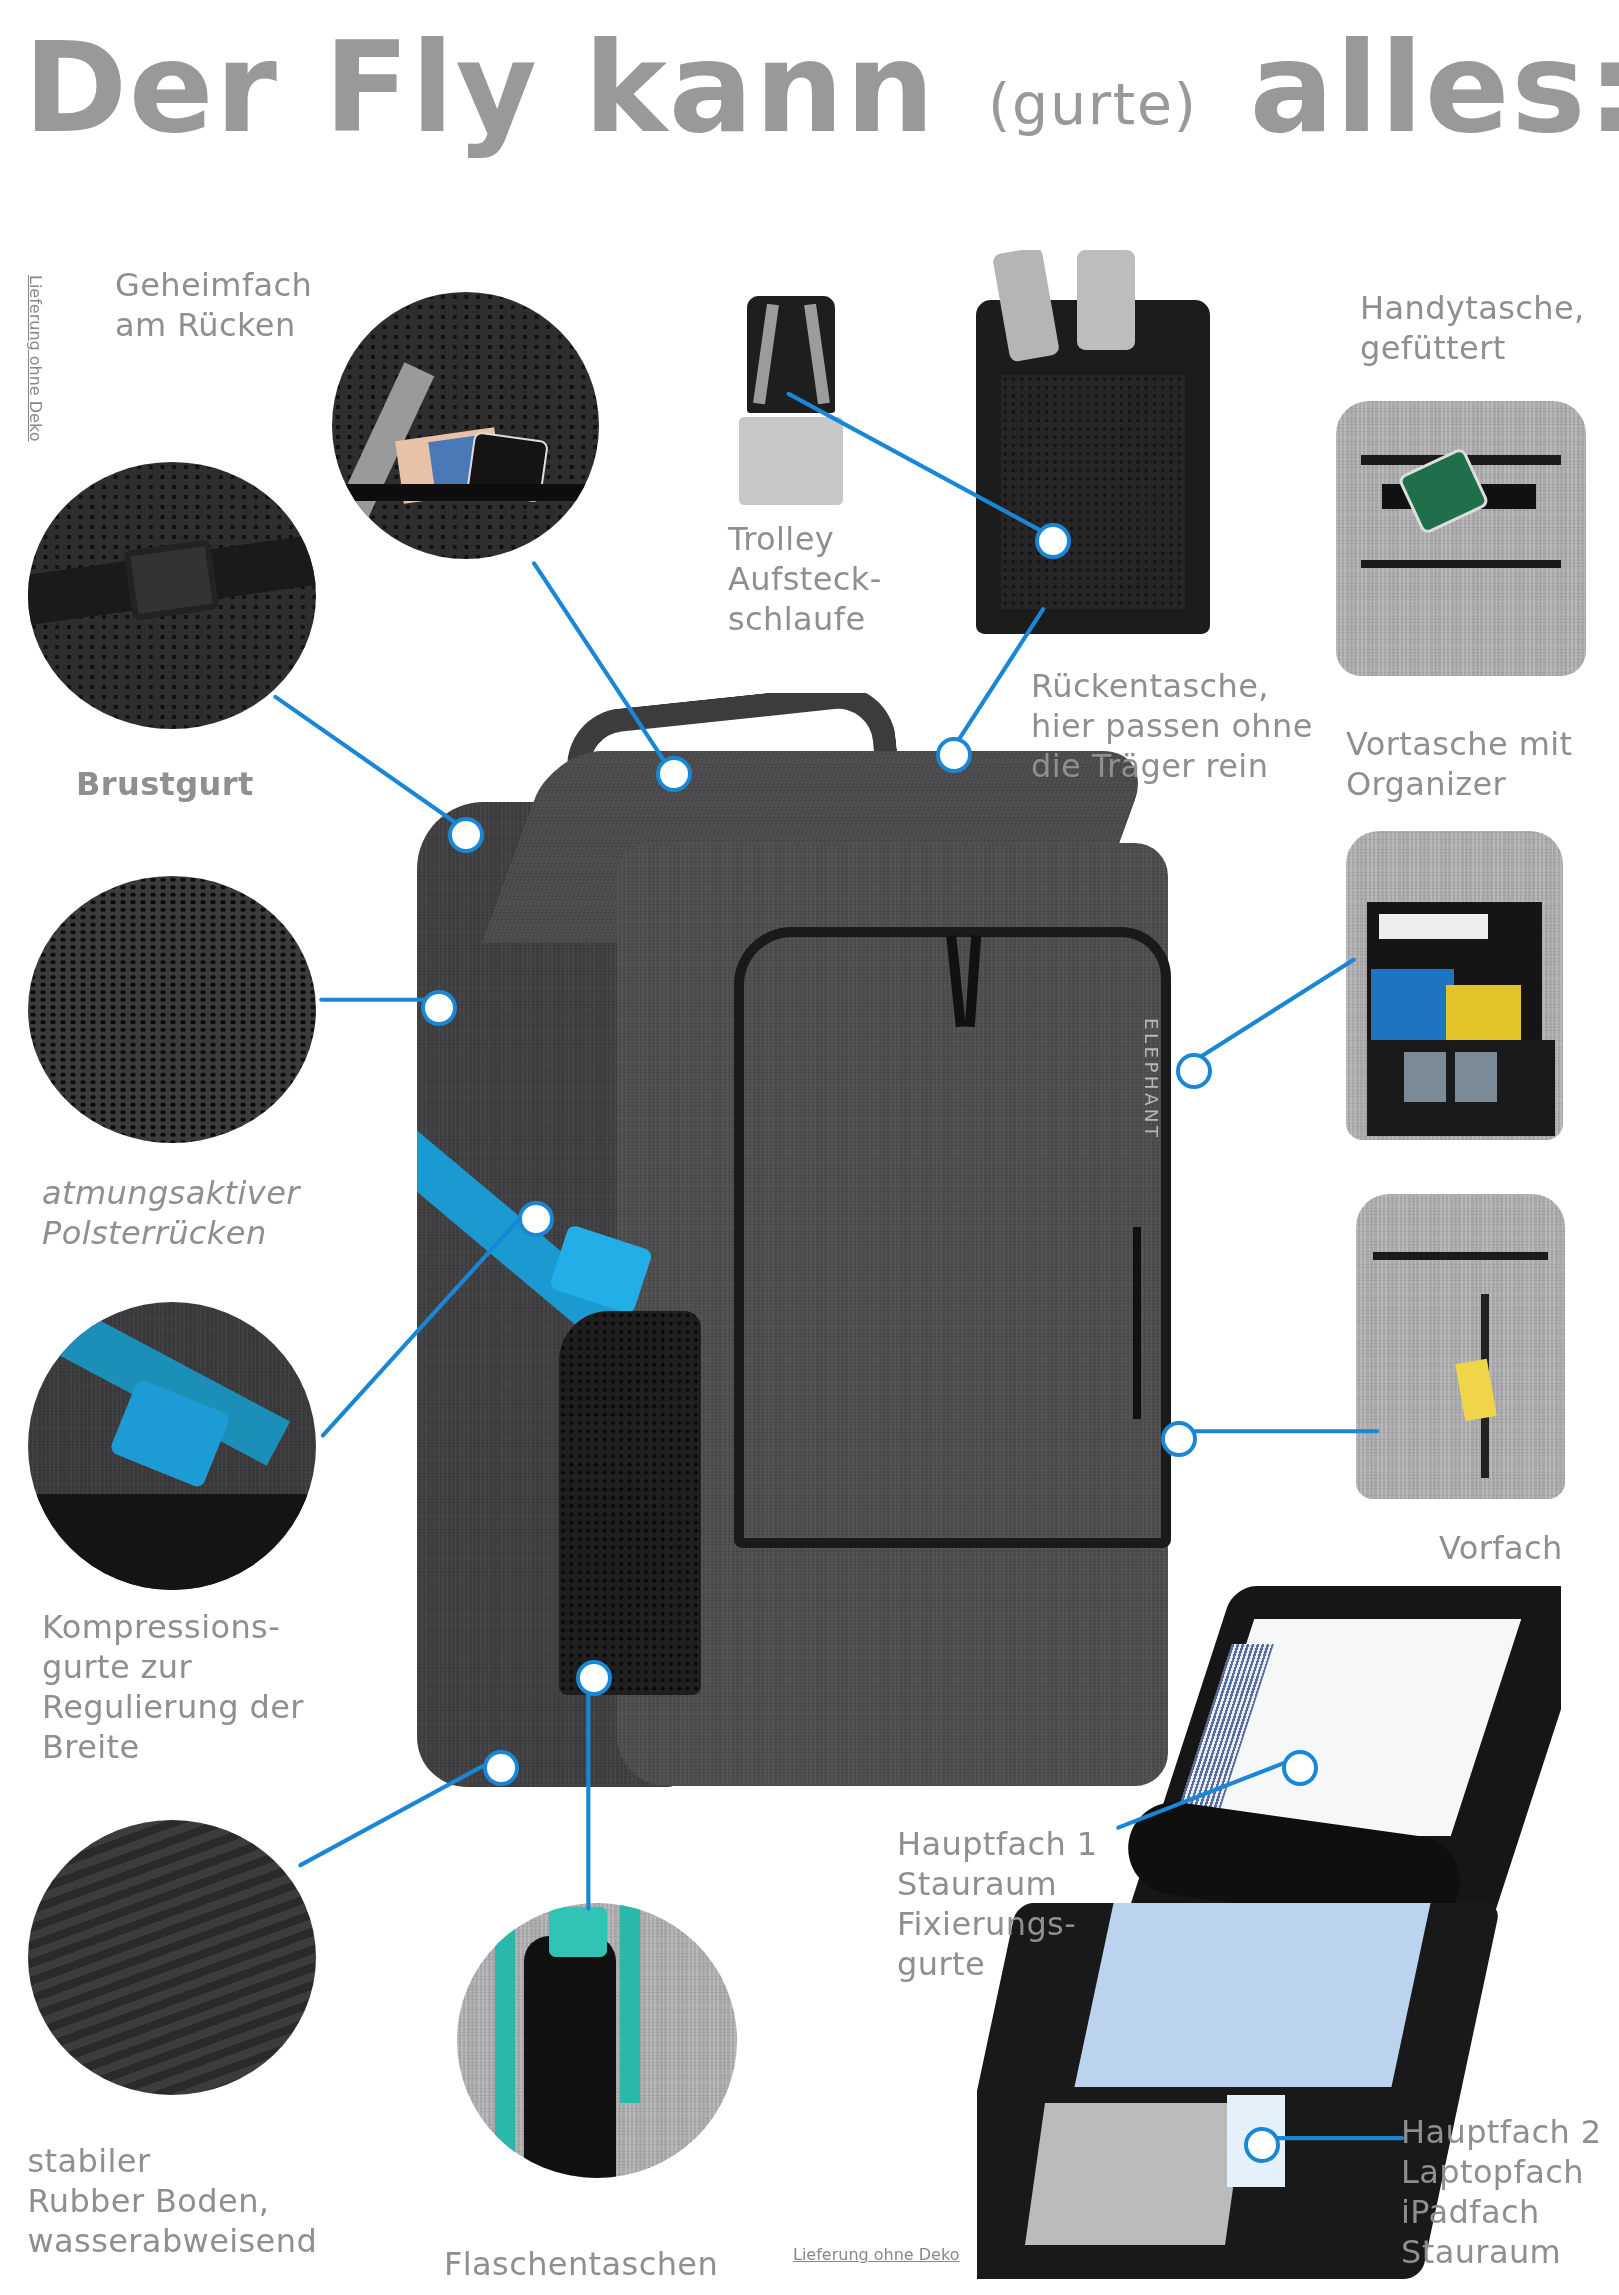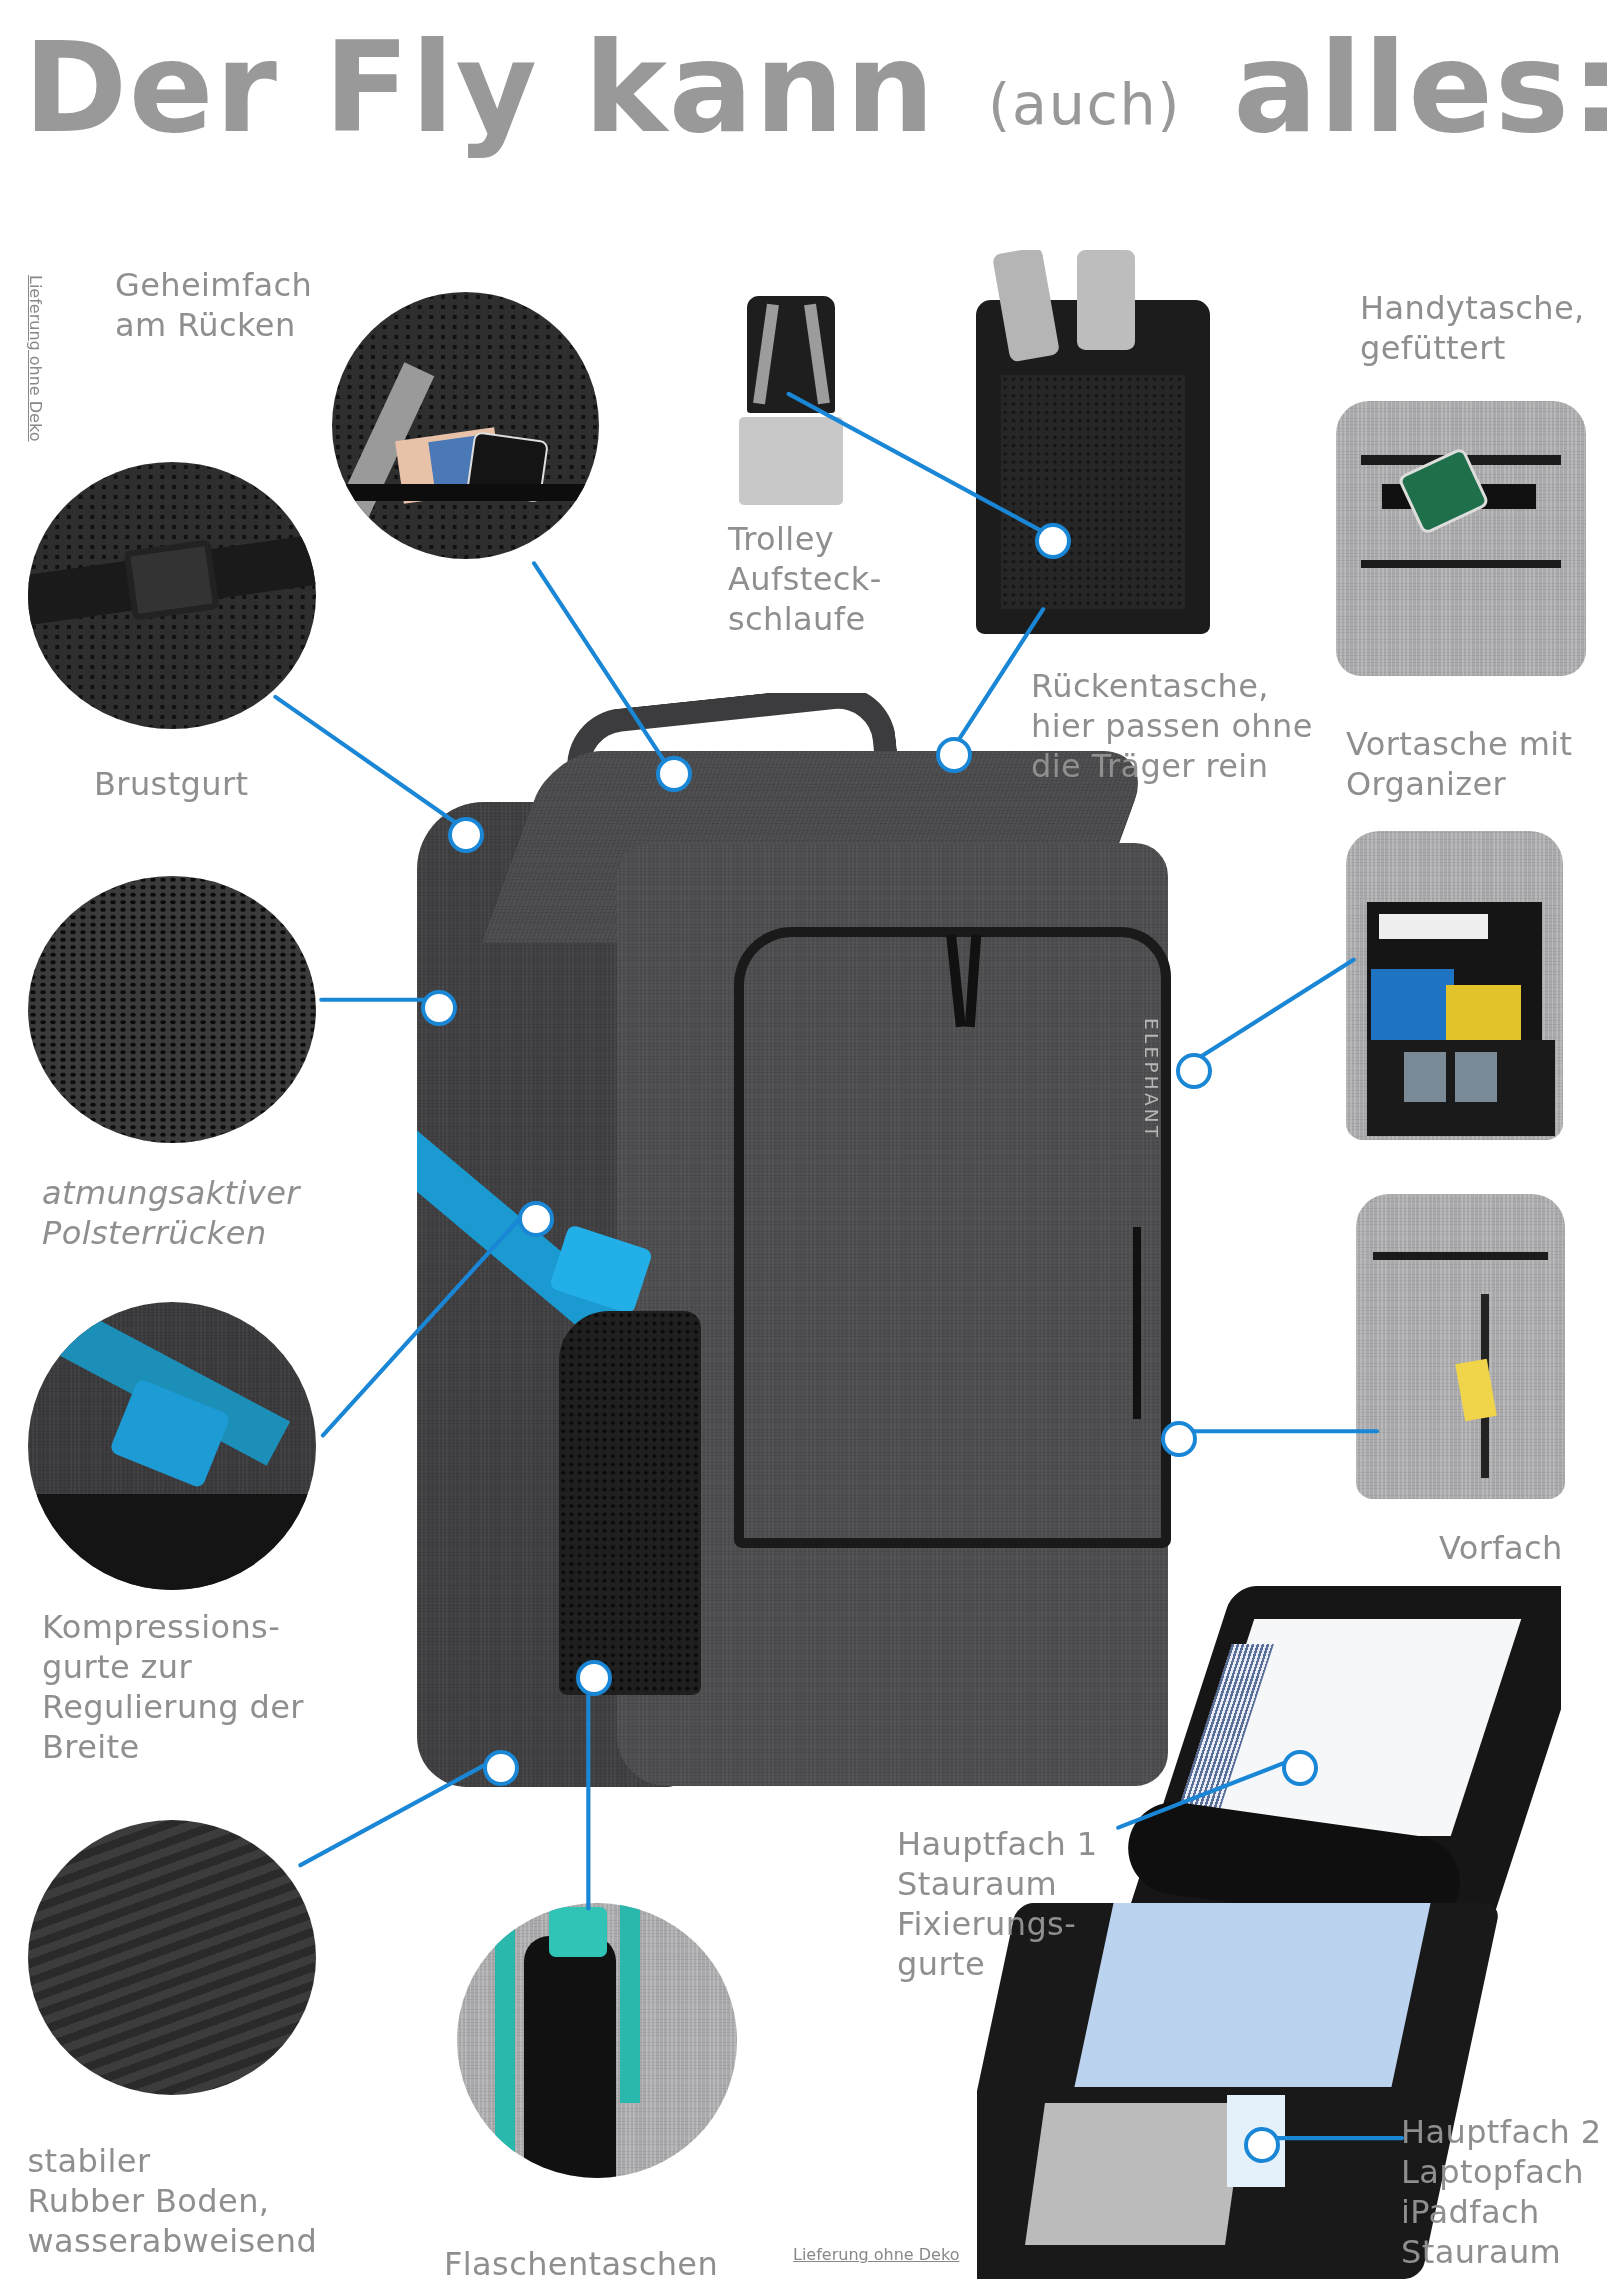--- a/index.html
+++ b/index.html
@@ -40,21 +40,21 @@
   .dot { position:absolute; width:28px; height:28px; margin:-18.4px 0 0 -18.4px;
          border:4.2px solid #1a86d6; background:#ffffff; border-radius:50%; }
   .brand { position:absolute; color:#b7b7b7; font-size:18.4px; letter-spacing:3.3px;
            transform:rotate(90deg); transform-origin:left top; white-space:nowrap; }
 </style>
 </head>
 <body>
 
 <div class="title">
   <span>Der Fly kann</span>
-  <span class="small">(auch)</span>
+  <span class="small">(gurte)</span>
   <span>alles:</span>
 </div>
 
 <div class="vnote">
   <span>Lieferung ohne Deko</span>
 </div>
 
 <div class="photo circle mesh" style="left:332px; top:292px; width:267px; height:267px;">
   <div style="position:absolute; left:25px; top:67px; width:33px; height:217px; background:#9a9a9a; transform:rotate(25deg);"></div>
   <div style="position:absolute; left:67px; top:142px; width:100px; height:63px; background:#e7c2a8; transform:rotate(-8deg);"></div>
@@ -184,21 +184,21 @@
 <div class="dot" style="left:1194px; top:1071px;"></div>
 <div class="dot" style="left:536px; top:1219px;"></div>
 <div class="dot" style="left:1179px; top:1439px;"></div>
 <div class="dot" style="left:594px; top:1678px;"></div>
 <div class="dot" style="left:501px; top:1768px;"></div>
 <div class="dot" style="left:1300px; top:1768px;"></div>
 <div class="dot" style="left:1262px; top:2145px;"></div>
 
 <div class="label" style="left:115px; top:265px;">Geheimfach
 am Rücken</div>
-<div class="label" style="left:94px; top:764px;">Brustgurt</div>
+<div class="label" style="left:76px; top:764px;font-weight:bold;">Brustgurt</div>
 <div class="label" style="left:42px; top:1173px;font-style:italic;">atmungsaktiver
 Polsterrücken</div>
 <div class="label" style="left:42px; top:1607px;">Kompressions-
 gurte zur
 Regulierung der
 Breite</div>
 <div class="label" style="left:27.5px; top:2141px;">stabiler
 Rubber Boden,
 wasserabweisend</div>
 <div class="label" style="left:444px; top:2244px;">Flaschentaschen</div>

